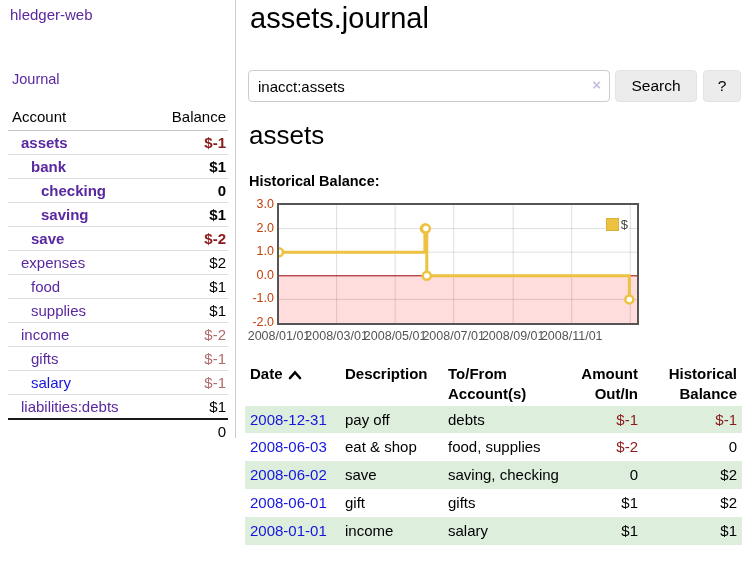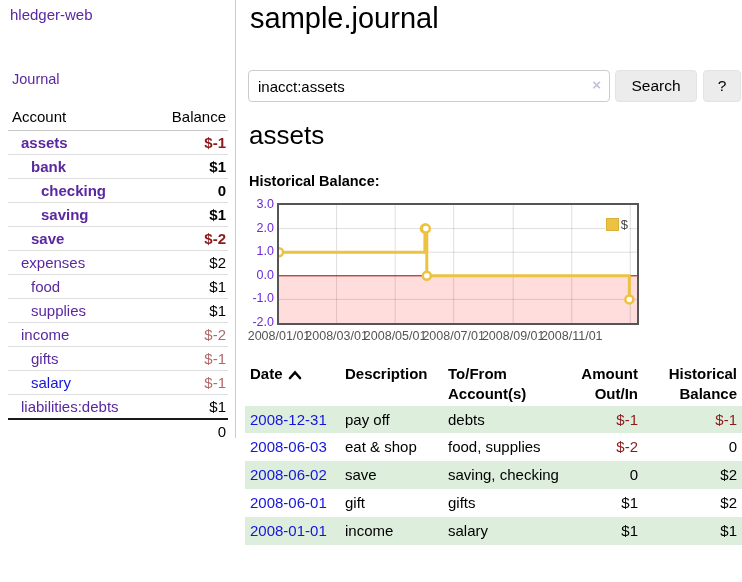--- a/index.html
+++ b/index.html
@@ -50,21 +50,21 @@
   #help-btn { left:455px; width:38px; }
   #acct-heading { position:absolute; left:1px; top:120px; font-size:26px; font-weight:500; }
   #chart-label { position:absolute; left:1px; top:173px; font-size:14.5px; font-weight:bold; }
 
   
   #chart { position:absolute; left:0; top:203px; width:420px; height:142px; }
   #plot { position:absolute; left:29px; top:0; width:362px; height:122px;
     border:2px solid #555; background:#fff; }
   #plot svg { position:absolute; left:0; top:0; }
   #y-labels span { position:absolute; left:0; width:26px; text-align:right;
-    font-size:12.5px; color:#6d28d9; }
+    font-size:12.5px; color:#c2410c; }
   #x-labels span { position:absolute; top:126px; width:64px; text-align:center;
     font-size:12.5px; color:#545454; white-space:nowrap; }
   #legend { position:absolute; right:8px; top:12px; display:flex; align-items:center;
     background:rgba(255,255,255,0.85); padding:0 1px; }
   #legend .swatch { width:13px; height:13px; background:#edc240;
     border:1px solid #d9b13a; display:inline-block; }
   #legend .lab { font-size:13px; color:#444; margin-left:2px; }
 
   
   #reg-table { position:absolute; left:-3px; top:362px; width:497px;
@@ -145,21 +145,21 @@
         </tr>
       <tr class="total">
           <td></td>
           <td class="bal">0</td>
         </tr>
     </tbody>
   </table>
 </div>
 
 <div id="main">
-  <h1 id="page-title">sample.journal</h1>
+  <h1 id="page-title">assets.journal</h1>
 
   <div id="search-row">
     <div id="search-box">
       <input id="search-input" type="text" value="inacct:assets" style="">
       <span id="search-clear">×</span>
     </div>
     <button id="search-btn" class="btn">Search</button>
     <button id="help-btn" class="btn">?</button>
   </div>
 

